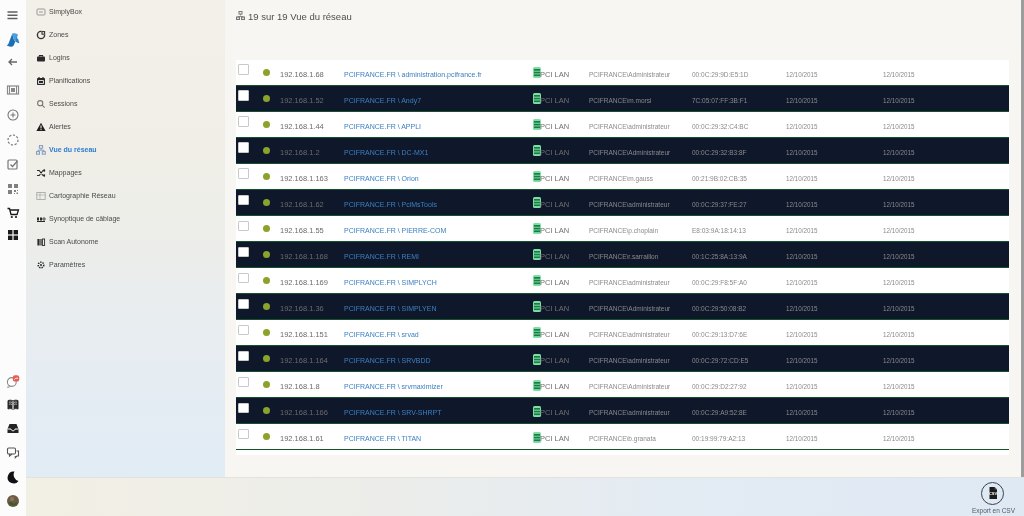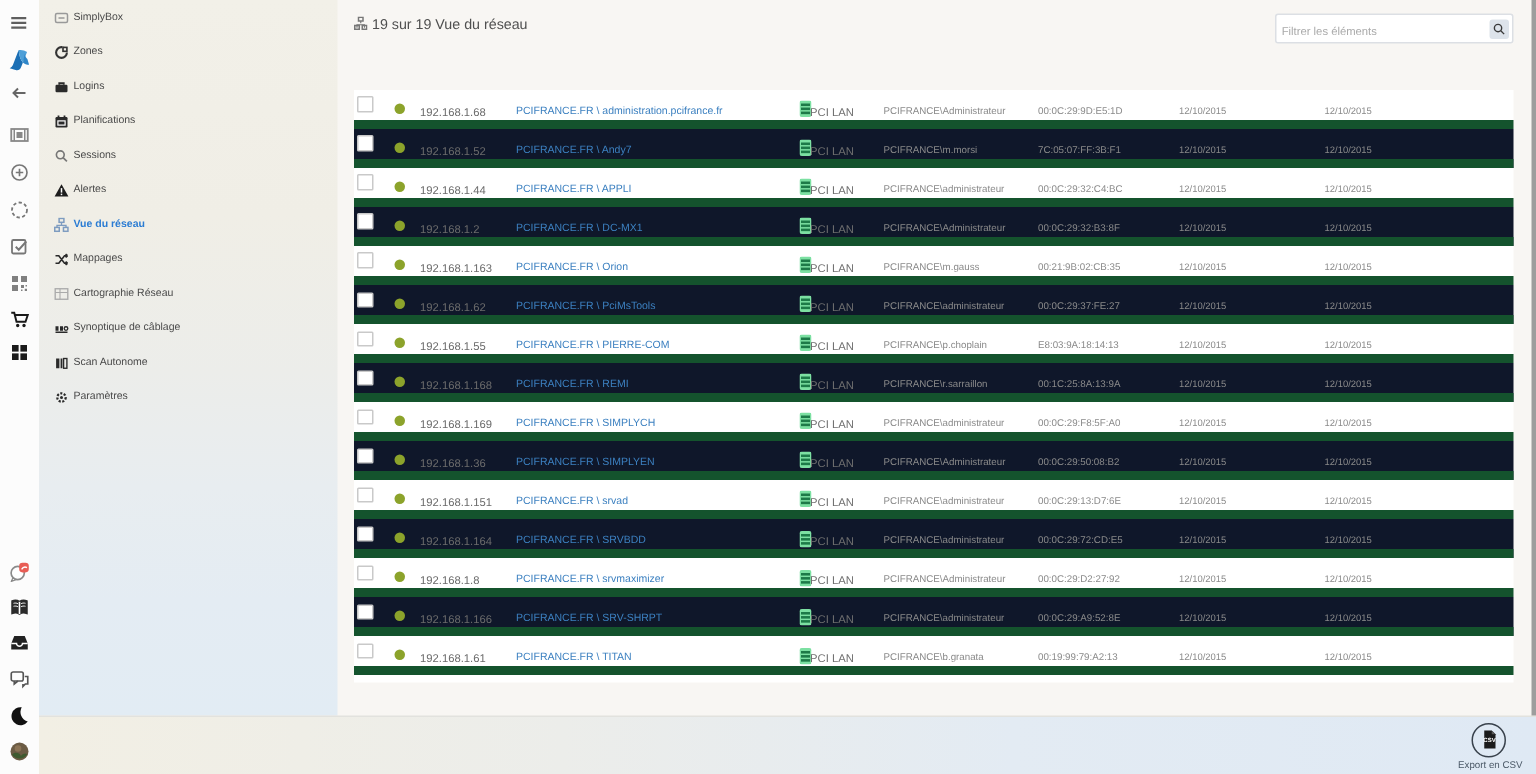--- a/index.html
+++ b/index.html
@@ -21,21 +21,21 @@
 #titleicon { position:absolute; left:11px; top:11px; width:9px; height:9px; }
 #filters { position:absolute; left:9px; top:33px; white-space:nowrap; }
 .fbtn { display:inline-block; height:17px; line-height:15px; background:#fff; border:1px solid #d9d9d9; border-radius:3px; font-size:7.2px; color:#555; padding:0 5px; margin-right:5px; vertical-align:top; }
 #search { position:absolute; left:625px; top:9px; width:159px; height:20px; background:#fff; border:1px solid #dcdfe4; border-radius:2px; }
 #search .ph { position:absolute; left:3.5px; top:6px; font-size:7.5px; color:#a9a9a9; }
 #search .sbtn { position:absolute; right:2px; top:3px; width:13px; height:13px; background:#dde3ea; border-radius:2px; }
 
 #table { position:absolute; left:11px; top:58.5px; width:773px; }
 #thead { position:relative; height:22px; background:#647084; color:#fff; font-size:7.5px; }
 .th { position:absolute; top:0; height:22px; line-height:22px; white-space:nowrap; }
-.row { position:relative; height:26.05px; border-bottom:6px solid #14532d; background:#fff; font-size:7.5px; color:#6e6e6e; }
+.row { position:relative; height:26.05px; border-bottom:1px solid #14532d; background:#fff; font-size:7.5px; color:#6e6e6e; }
 .row.alt { background:#0f172a; }
 .cell { position:absolute; top:2px; height:26px; line-height:26px; white-space:nowrap; }
 .cb { position:absolute; left:2px; top:4.8px; width:10.5px; height:10.5px; border:1px solid #c9c9c9; border-radius:1px; background:#fff; }
 .dot { position:absolute; left:27px; top:9px; width:7px; height:7px; border-radius:50%; background:#8ca32b; }
 .ip { left:44px; color:#6b6b6b; }
 .nm { left:108px; color:#3c80c0; font-size:7px; }
 .zn { left:304px; color:#6f6f6f; }
 .us { left:353px; color:#8a8a8a; font-size:6.5px; }
 .mc { left:456px; color:#8a8a8a; font-size:6.5px; }
 .pg { left:550px; color:#8a8a8a; font-size:6.3px; }
@@ -232,27 +232,20 @@
   <div id="main">
     <svg id="titleicon" viewBox="0 0 9 9">
         <g fill="none" stroke="#777" stroke-width="1">
           <rect x="3" y="0.5" width="3" height="2.5"></rect>
           <rect x="0.5" y="6" width="3" height="2.5"></rect>
           <rect x="5.5" y="6" width="3" height="2.5"></rect>
           <path d="M4.5 3v1.5M2 7.5v-2h5v2" stroke-width="0.8"></path>
         </g>
       </svg>
     <div id="title">19 sur 19 Vue du réseau</div>
-    <div id="search">
-        <span class="ph">Filtrer les éléments</span>
-        <span class="sbtn"><svg viewBox="0 0 16 16" width="13" height="13">
-            <circle cx="7" cy="7" r="3" fill="none" stroke="#3a3a3a" stroke-width="1.15"></circle>
-            <path d="M9.3 9.3L12 12" stroke="#3a3a3a" stroke-width="1.15"></path>
-          </svg></span>
-      </div>
     <div id="table">
       <div id="rows" style="margin-top:1px">
           <div class="row">
   <span class="cb"></span>
             <span class="dot"></span>
   <span class="cell ip">192.168.1.68</span>
   <span class="cell nm">PCIFRANCE.FR \ administration.pcifrance.fr</span>
   <svg class="zicon" viewBox="0 0 8 11">
               <rect x="0" y="0" width="8" height="11" rx="1.5" fill="#7ce0a2"></rect>
               <rect x="1" y="2" width="6" height="1.7" fill="#1d7a48"></rect>

